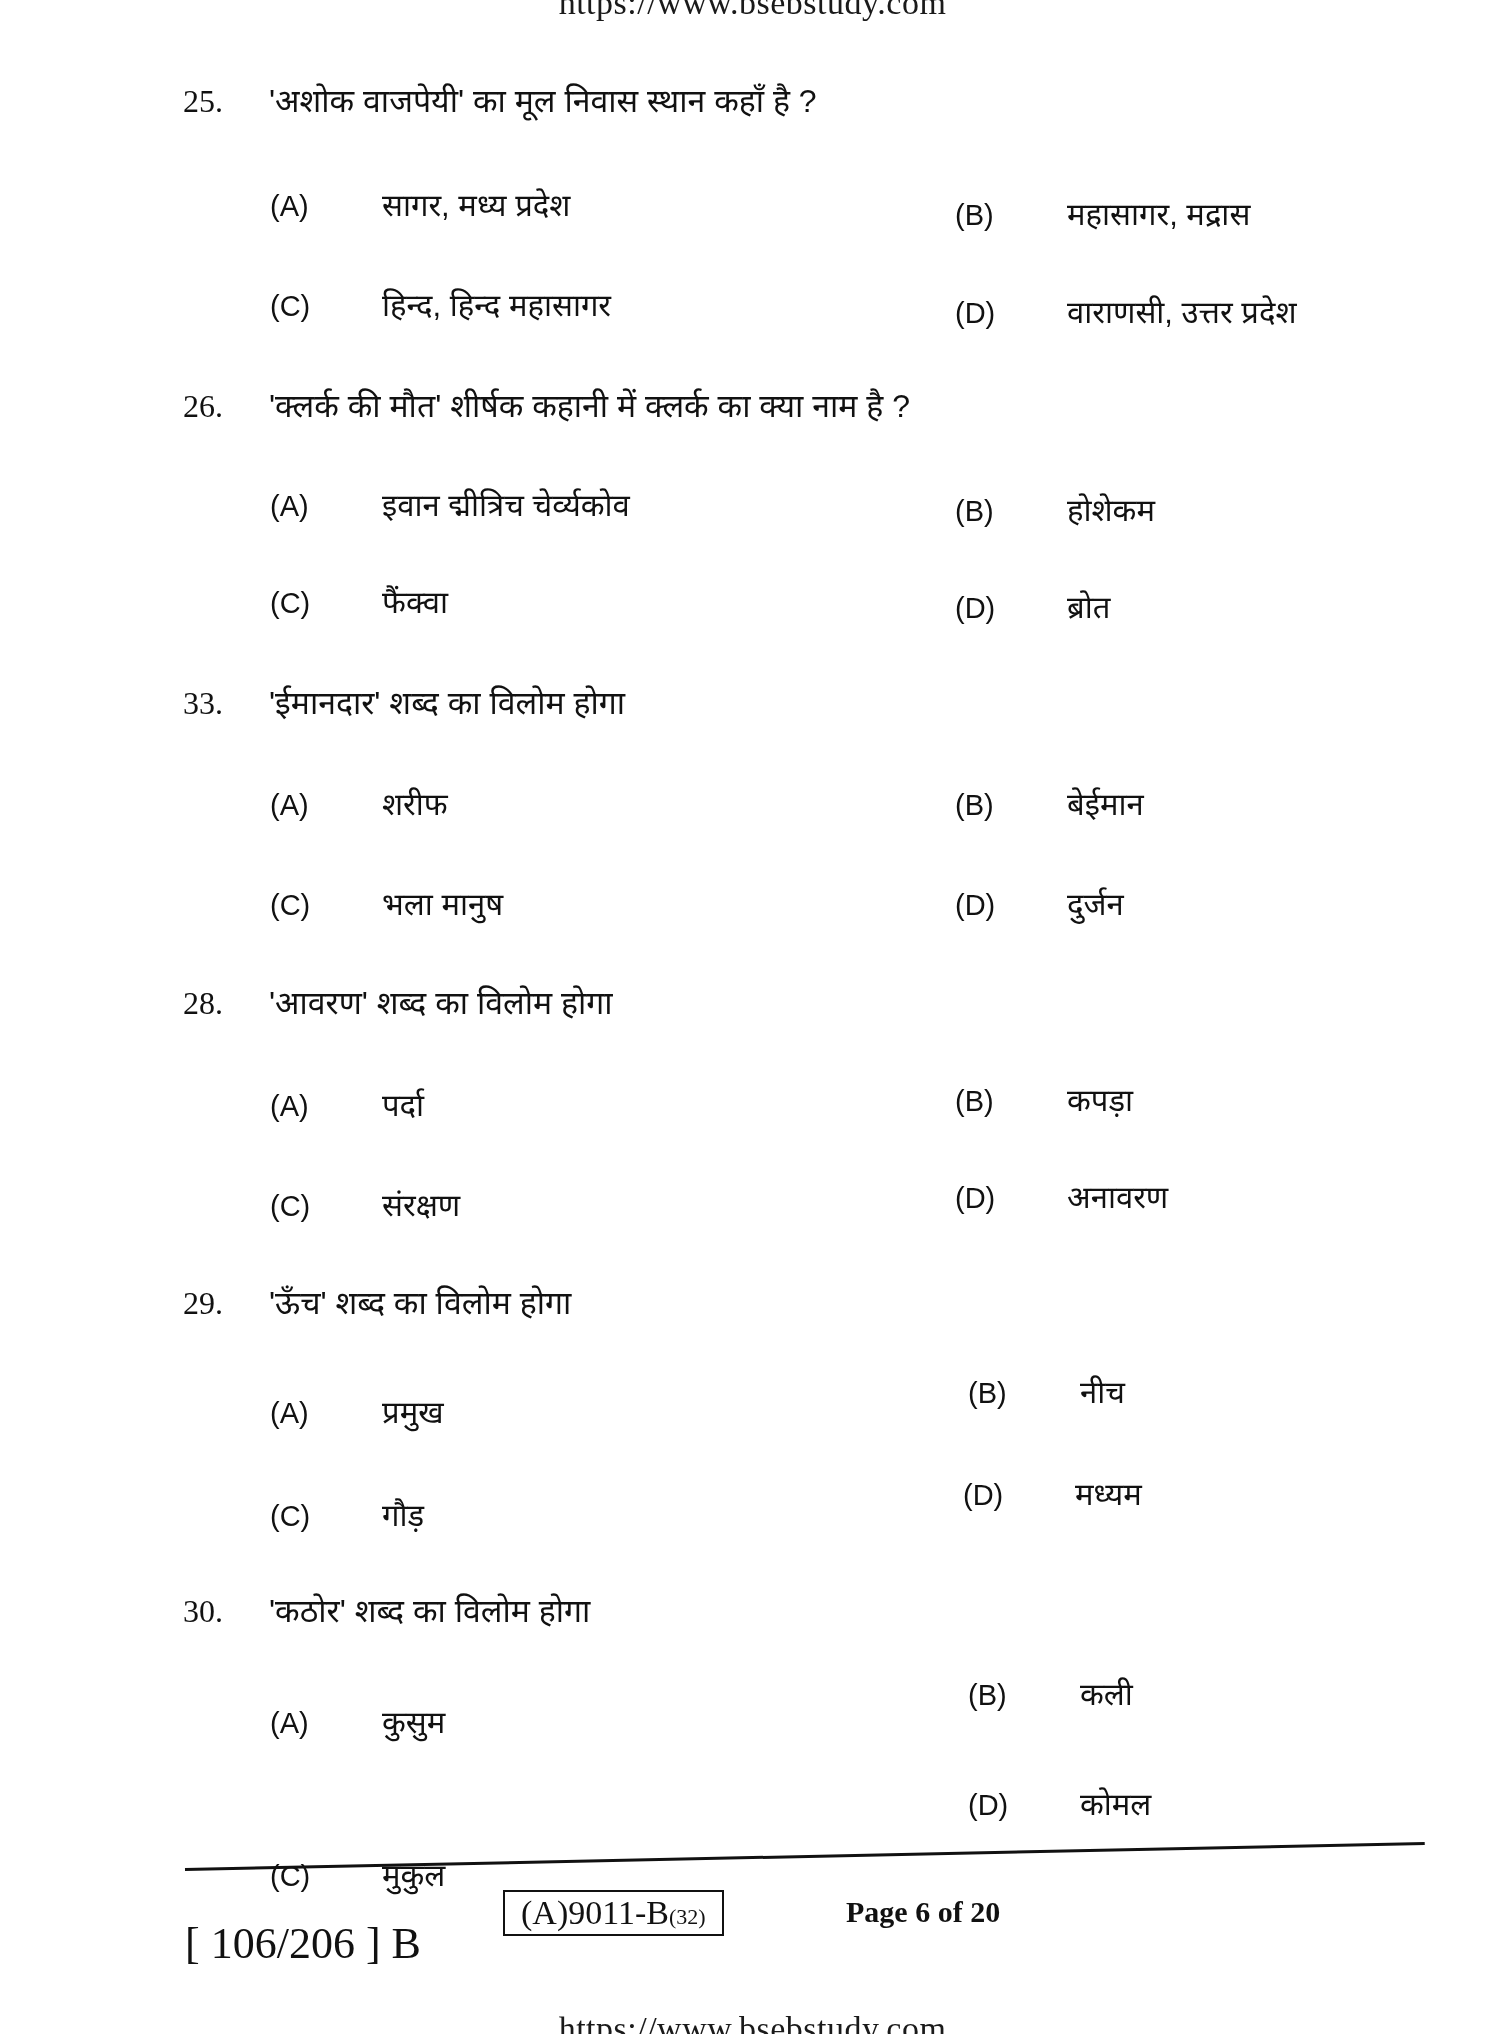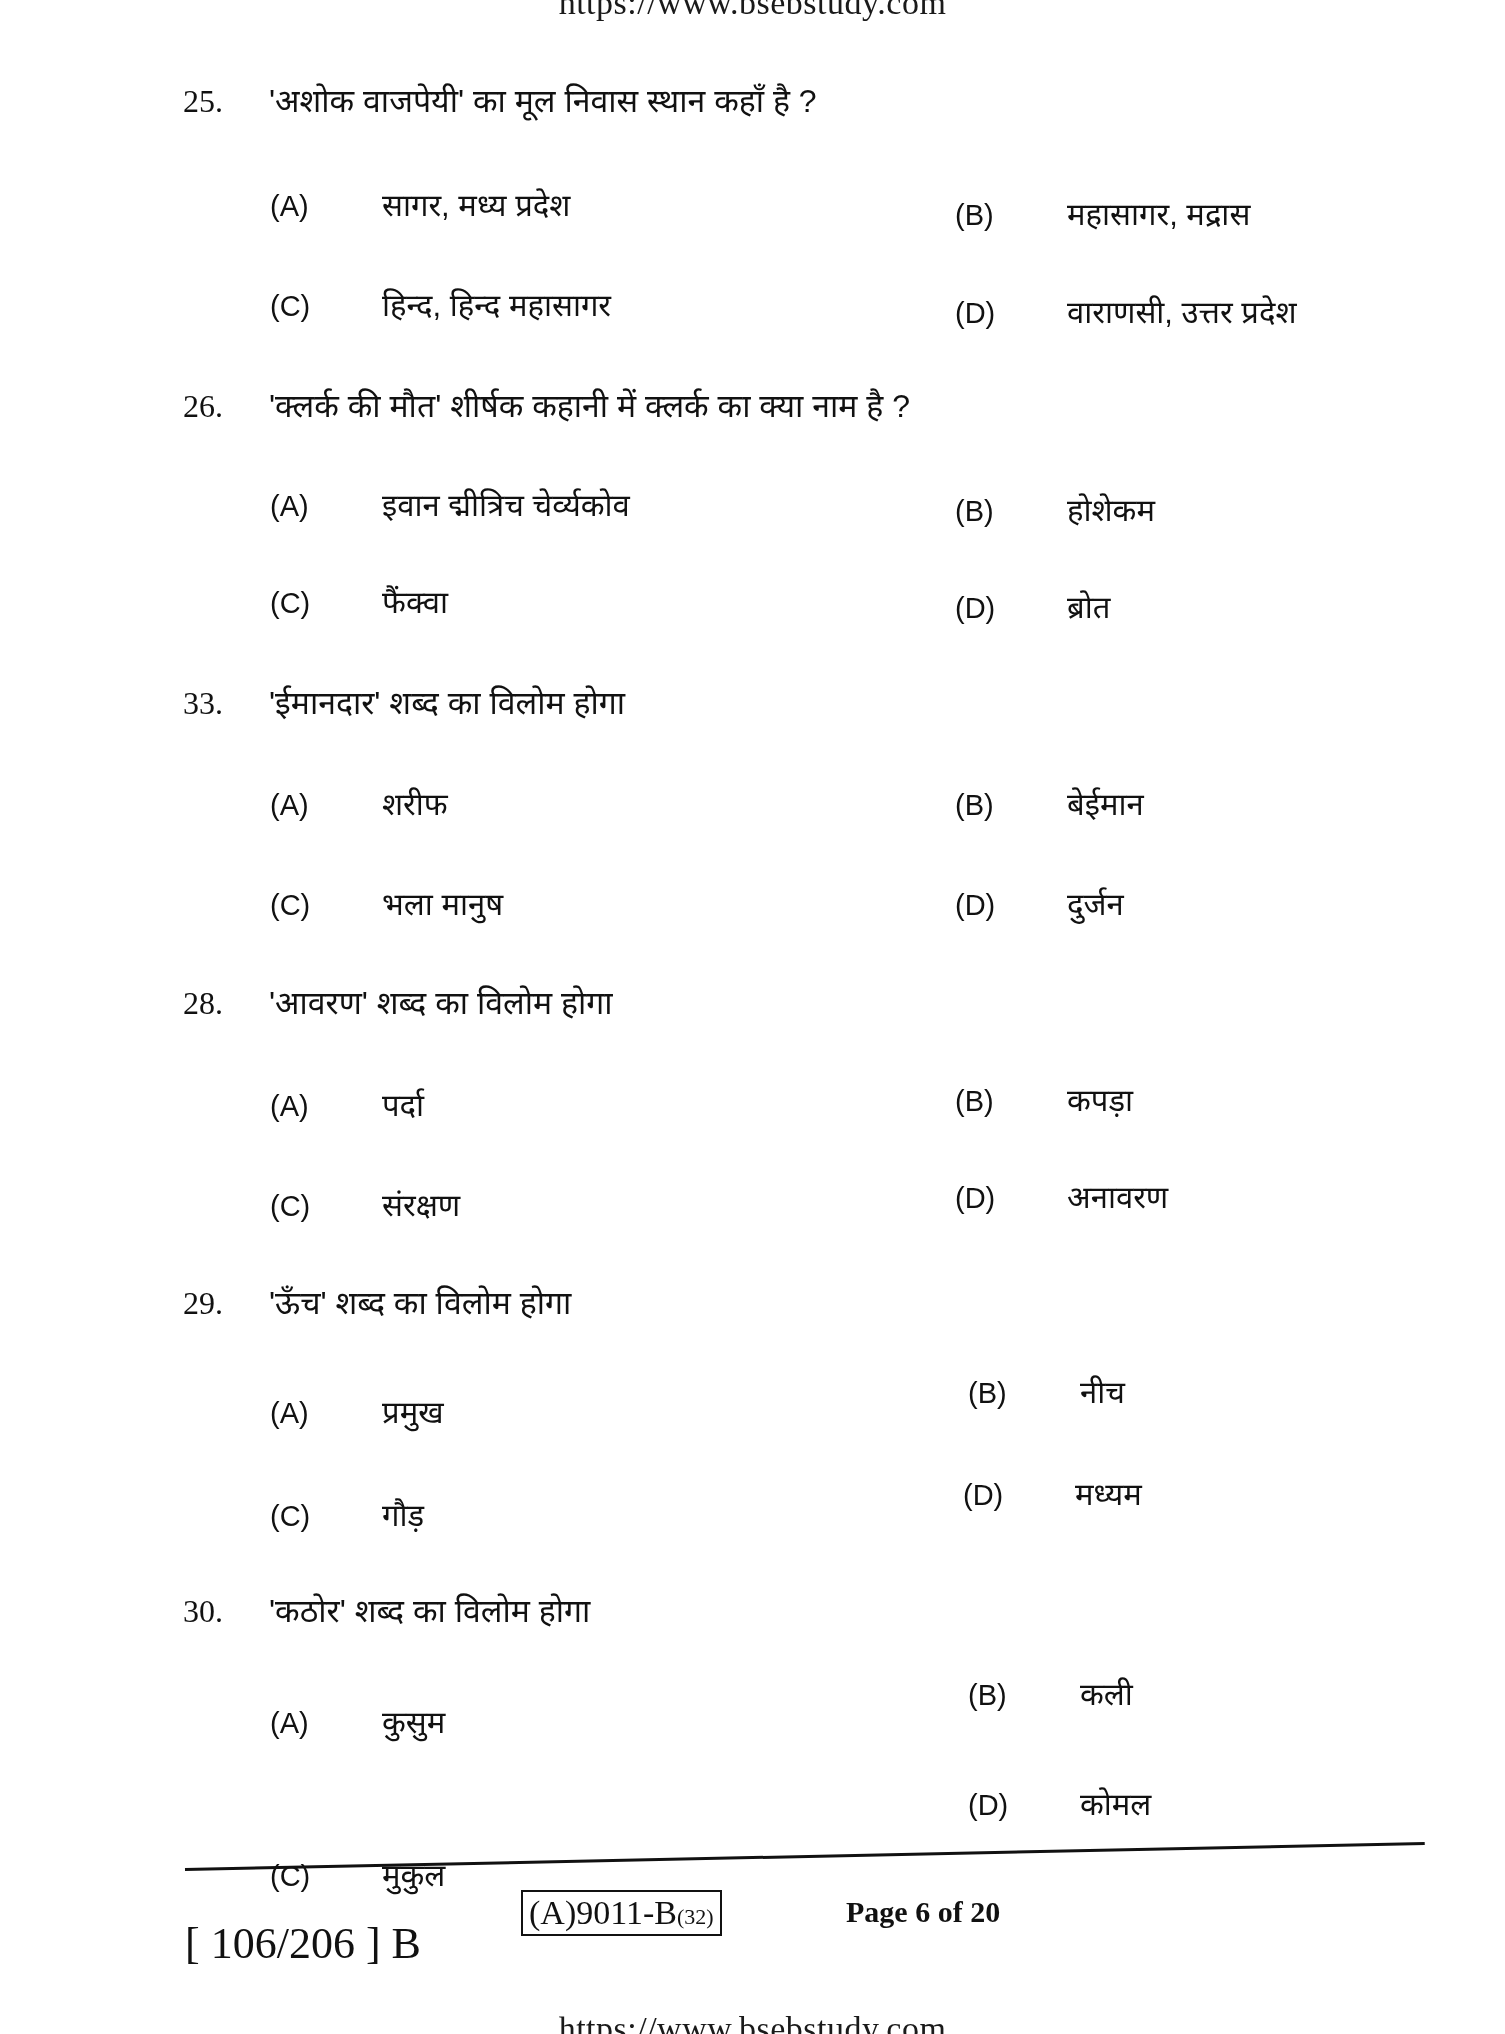--- a/index.html
+++ b/index.html
@@ -25,22 +25,22 @@
   .opt .letter { display: inline-block; width: 112px; font-family: "Liberation Sans", sans-serif; font-size: 29px; }
   .footer-line {
     position: absolute; left: 185px; top: 1868px; width: 1240px; height: 3px;
     background: #111; transform: rotate(-1.2deg); transform-origin: left center;
   }
   .footer-left {
     position: absolute; left: 185px; top: 1918px; font-size: 44px;
     font-family: "Liberation Serif", serif;
   }
   .footer-code {
-    position: absolute; left: 521px; top: 1890px; font-size: 34px;
-    border: 2px solid #111; padding: 2px 6px; font-family: "Liberation Serif", serif; text-align: right;
+    position: absolute; left: 503px; top: 1890px; font-size: 34px;
+    border: 2px solid #111; padding: 2px 16px; font-family: "Liberation Serif", serif; text-align: right;
   }
   .footer-code small { font-size: 22px; }
   .footer-page {
     position: absolute; left: 838px; top: 1895px; font-size: 30px;
     font-family: "Liberation Serif", serif; font-weight: bold; margin-left: 8px;
   }
 </style>
 </head>
 <body>
 

